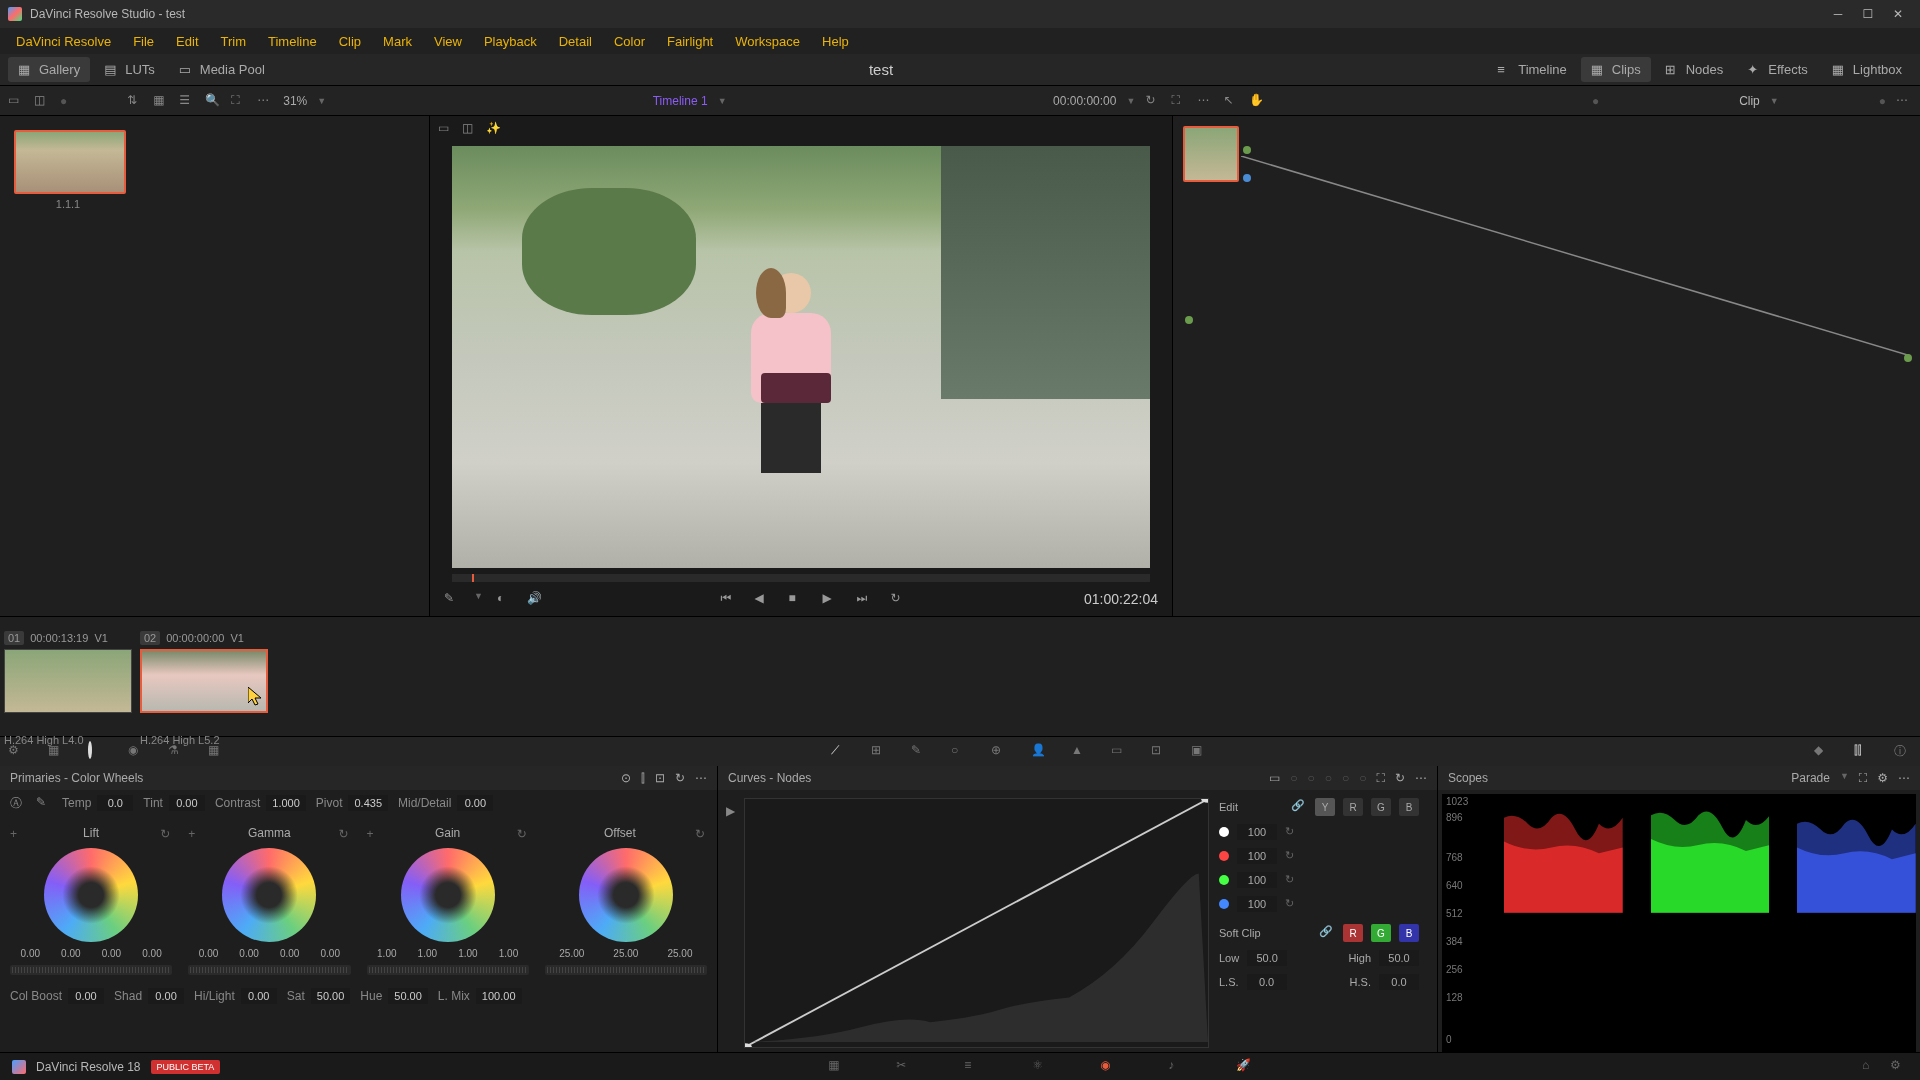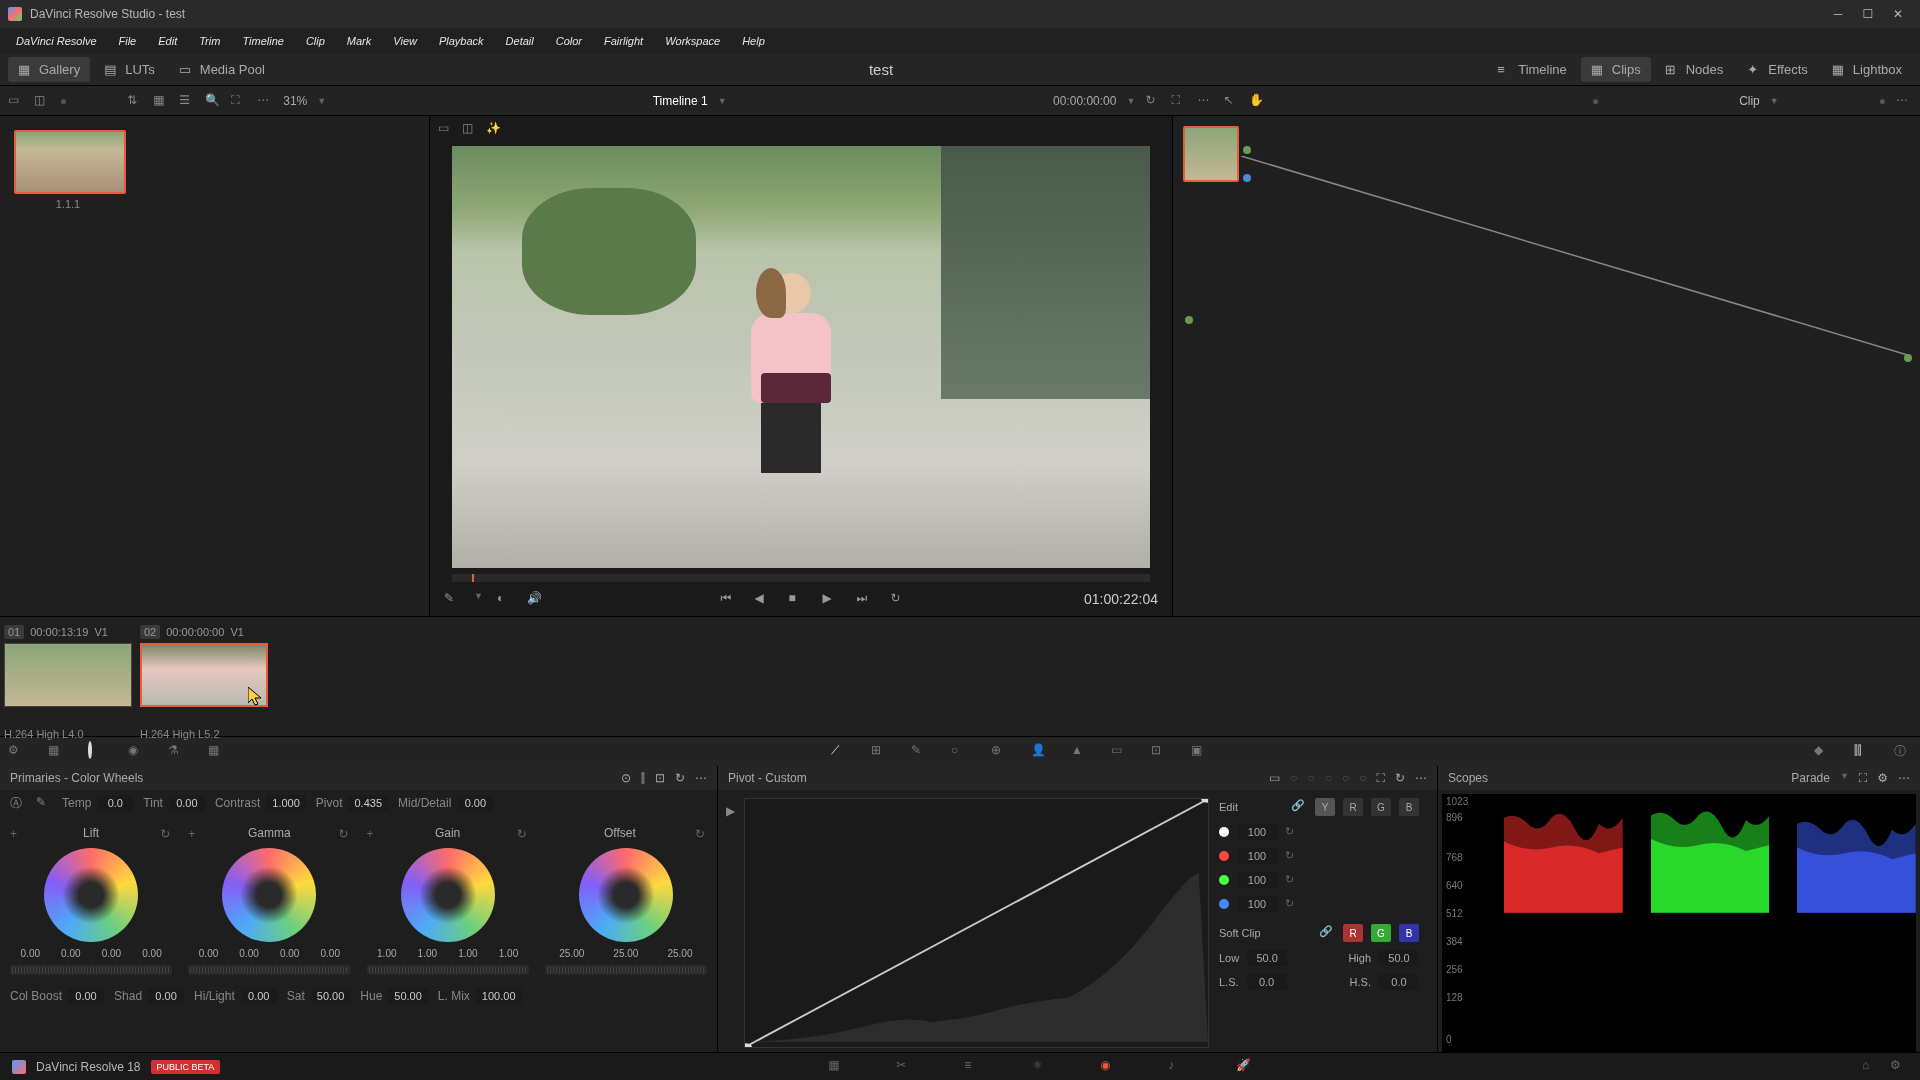--- a/index.html
+++ b/index.html
@@ -3,32 +3,32 @@
 <meta charset="utf-8">
 <style>
 * { margin: 0; padding: 0; box-sizing: border-box; font-family: "Segoe UI", Arial, sans-serif; }
 body { background: #1b1b1b; color: #b8b8b8; overflow: hidden; width: 1920px; height: 1080px; font-size: 12px; }
 .titlebar { height: 28px; background: #2a2a2a; display: flex; align-items: center; padding: 0 8px; justify-content: space-between; }
 .titlebar-left { display: flex; align-items: center; gap: 8px; }
 .titlebar-icon { width: 14px; height: 14px; background: linear-gradient(135deg,#4a9eff,#ff6b6b,#4ade80); border-radius: 2px; }
 .win-btns { display: flex; gap: 18px; margin-right: 8px; }
 .win-btn { width: 12px; height: 12px; cursor: pointer; display:flex; align-items:center; justify-content:center; }
 .menubar { height: 26px; background: #212121; display: flex; align-items: center; padding: 0 6px; gap: 2px; }
-.menu-item { padding: 4px 10px; cursor: pointer; font-size: 11px; color:#e5e5e5;font-style:italic; }
+.menu-item { padding: 4px 10px; cursor: pointer; font-size: 13px; color:#eab308; }
 .workspace-bar { height: 32px; background: #262626; display: flex; align-items: center; padding: 0 8px; justify-content: space-between; border-bottom: 1px solid #000; }
 .ws-group { display: flex; gap: 4px; align-items: center; }
 .ws-btn { padding: 5px 10px; display: flex; align-items: center; gap: 6px; cursor: pointer; font-size:13px; color:#aaa; border-radius:3px; }
 .ws-btn.active { background: #3a3a3a; }
 .ws-icon { width: 15px; height: 15px; display: inline-block; }
 .project-name { font-size: 15px; color: #ccc; }
 .toolbar { height: 30px; background: #232323; display: flex; align-items: center; padding: 0 8px; gap: 10px; border-bottom: 1px solid #000; justify-content: space-between;}
 .tb-section { display:flex; align-items:center; gap:10px; }
 .tb-icon { width: 16px; height: 16px; cursor: pointer; color:#888; }
 .zoom-level { font-size:12px; color:#aaa;}
-.timeline-name { color:#ffffff; }
+.timeline-name { color:#8b5cf6; }
 .timecode { color:#aaa; }
 .upper { display: flex; height: 500px; }
 .gallery-panel { width: 430px; background: #1f1f1f; padding: 10px; border-right: 1px solid #000;}
 .gallery-thumb { width: 112px; height: 64px; border: 2px solid #e85c3e; border-radius: 2px; background: linear-gradient(180deg,#8ba678 0%,#c4b896 30%,#a89078 100%); margin: 4px; }
 .gallery-label { font-size: 11px; color:#888; text-align:center; width:116px; margin-top:4px;}
 .viewer-panel { flex:1; background: #1a1a1a; display:flex; flex-direction:column; position:relative; }
 .viewer-top { height: 24px; display:flex; align-items:center; padding:0 8px; gap:10px;}
 .viewer-top .vt-icon{width:14px;height:14px;color:#888;}
 .viewer-img { flex:1; margin: 6px 22px 6px 22px; background: #000; display:flex; align-items:center; justify-content:center; position:relative;}
 .fake-image { width:100%; height:100%; background: linear-gradient(180deg, #6b8c5e 0%, #8fa876 15%, #b8c4a8 25%, #c4c8bc 50%, #d0d0c8 75%, #b0b0a8 100%); position:relative; overflow:hidden;}
@@ -41,21 +41,21 @@
 .playhead-mark{width:2px;height:8px;background:#e85c3e;margin-left:20px;}
 .transport { height: 34px; display:flex; align-items:center; padding:0 14px; gap:14px; justify-content:space-between;}
 .transport-center{display:flex;gap:18px;align-items:center;}
 .transport-icon { width:16px;height:16px;color:#999;cursor:pointer;}
 .viewer-tc { color:#ccc; font-size:14px;}
 .nodes-panel { width: 748px; background: #1f1f1f; border-left:1px solid #000; position:relative;}
 .node-thumb { position:absolute; left:10px; top:10px; width:56px; height:56px; border:2px solid #e85c3e; border-radius:2px; background:linear-gradient(180deg,#8ba678,#c4b896);}
 .node-line { position:absolute; left:68px; top:40px; width:670px; height:260px; }
 .node-line svg{width:100%;height:100%;}
 .node-dot{position:absolute;width:8px;height:8px;background:#6b9c4e;border-radius:50%;}
-.clips-strip { height: 120px; background: #202020; display:flex; padding:6px 0; border-top:1px solid #000;}
+.clips-strip { height: 120px; background: #202020; display:flex; padding:12px 0; border-top:1px solid #000;}
 .clip-item { margin:0 4px;}
 .clip-header { font-size:11px; color:#999; display:flex; gap:6px; align-items:center; padding:2px 0;}
 .clip-num { background:#3a3a3a; padding:1px 4px; border-radius:2px;}
 .clip-thumb { width:128px; height:64px; background:linear-gradient(180deg,#8ba678,#c4b896); border:1px solid #444; margin-top:2px;}
 .clip-thumb.selected { border:2px solid #e85c3e;}
 .clip-label { font-size:11px; color:#888; margin-top:21px;}
 .cursor-arrow { position:absolute; width:18px; height:22px; pointer-events:none; z-index:100;}
 .palette-bar { height: 30px; background:#242424; display:flex; align-items:center; padding:0 8px; gap:22px; border-top:1px solid #000; justify-content:space-between;}
 .pal-left, .pal-center, .pal-right{display:flex;gap:22px;align-items:center;}
 .pal-icon { width:18px;height:18px;color:#777;cursor:pointer;}
@@ -450,21 +450,21 @@
         </div>
       <div class="adj-item">
           <span class="adj-label">L. Mix</span>
           <span class="adj-val">100.00</span>
         </div>
     </div>
   </div>
 
   <div class="curves-panel">
     <div class="panel-header">
-      <span>Pivot - Custom</span>
+      <span>Curves - Nodes</span>
       <div class="panel-header-icons">
         <span>▭</span>
         <span style="color:#555">○</span>
         <span style="color:#555">○</span>
         <span style="color:#555">○</span>
         <span style="color:#555">○</span>
         <span style="color:#555">○</span>
         <span>⛶</span>
         <span>↻</span>
         <span>⋯</span>

